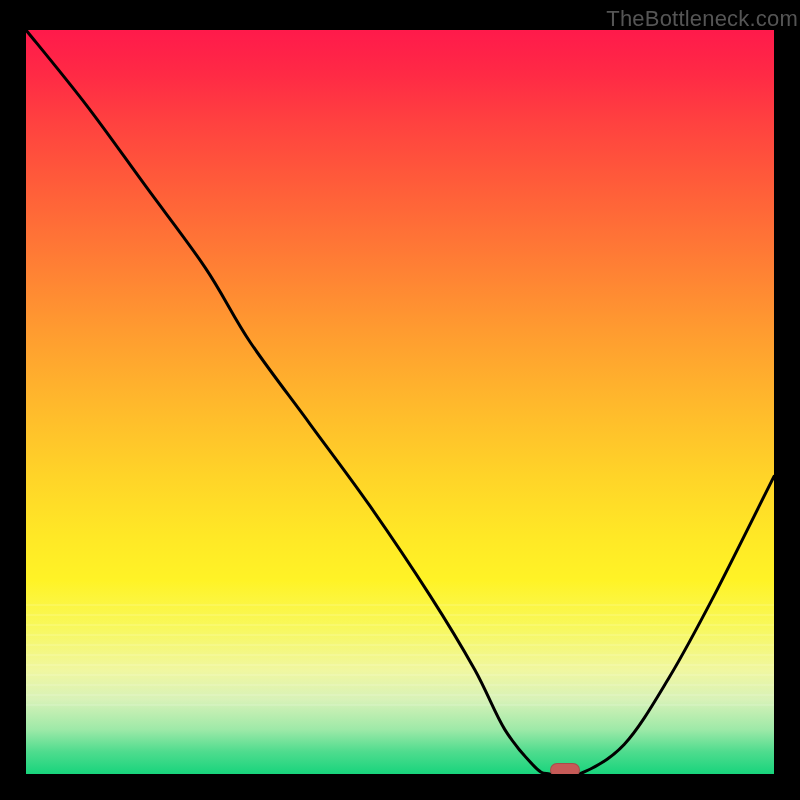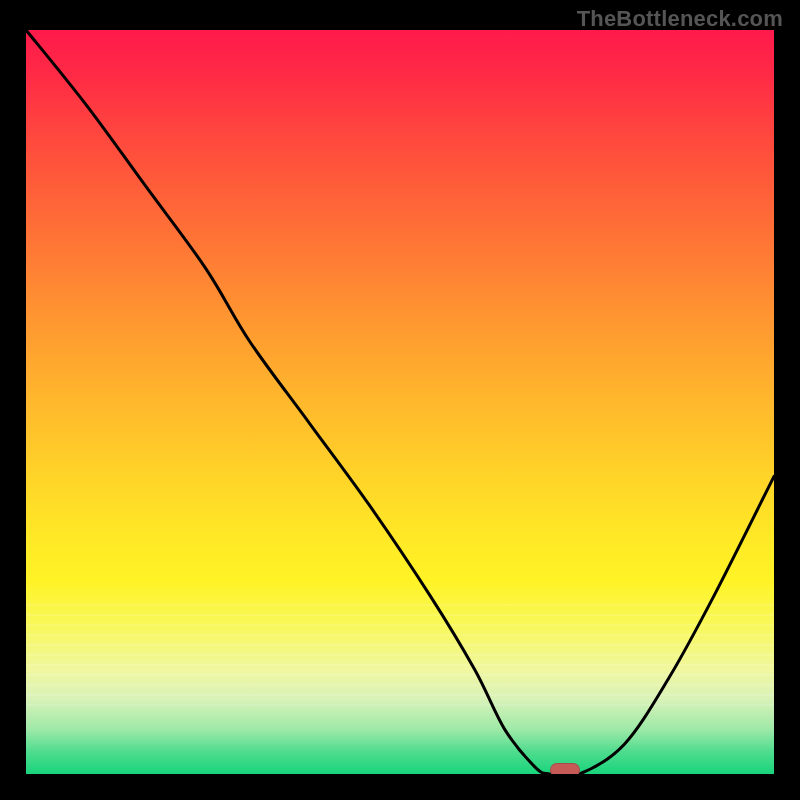--- a/index.html
+++ b/index.html
@@ -13,24 +13,24 @@
   }
   .frame {
     position: relative;
     width: 800px;
     height: 800px;
     background: #000;
   }
   .watermark {
     position: absolute;
     top: 6px;
-    right: 17px;
+    right: 2px;
     color: #555;
     font-size: 22px;
-    font-weight: 700;
+    font-weight: 400;
     letter-spacing: 0.2px;
     user-select: none;
   }
   .plot-area {
     position: absolute;
     left: 26px;
     top: 30px;
     width: 748px;
     height: 744px;
     overflow: hidden;

